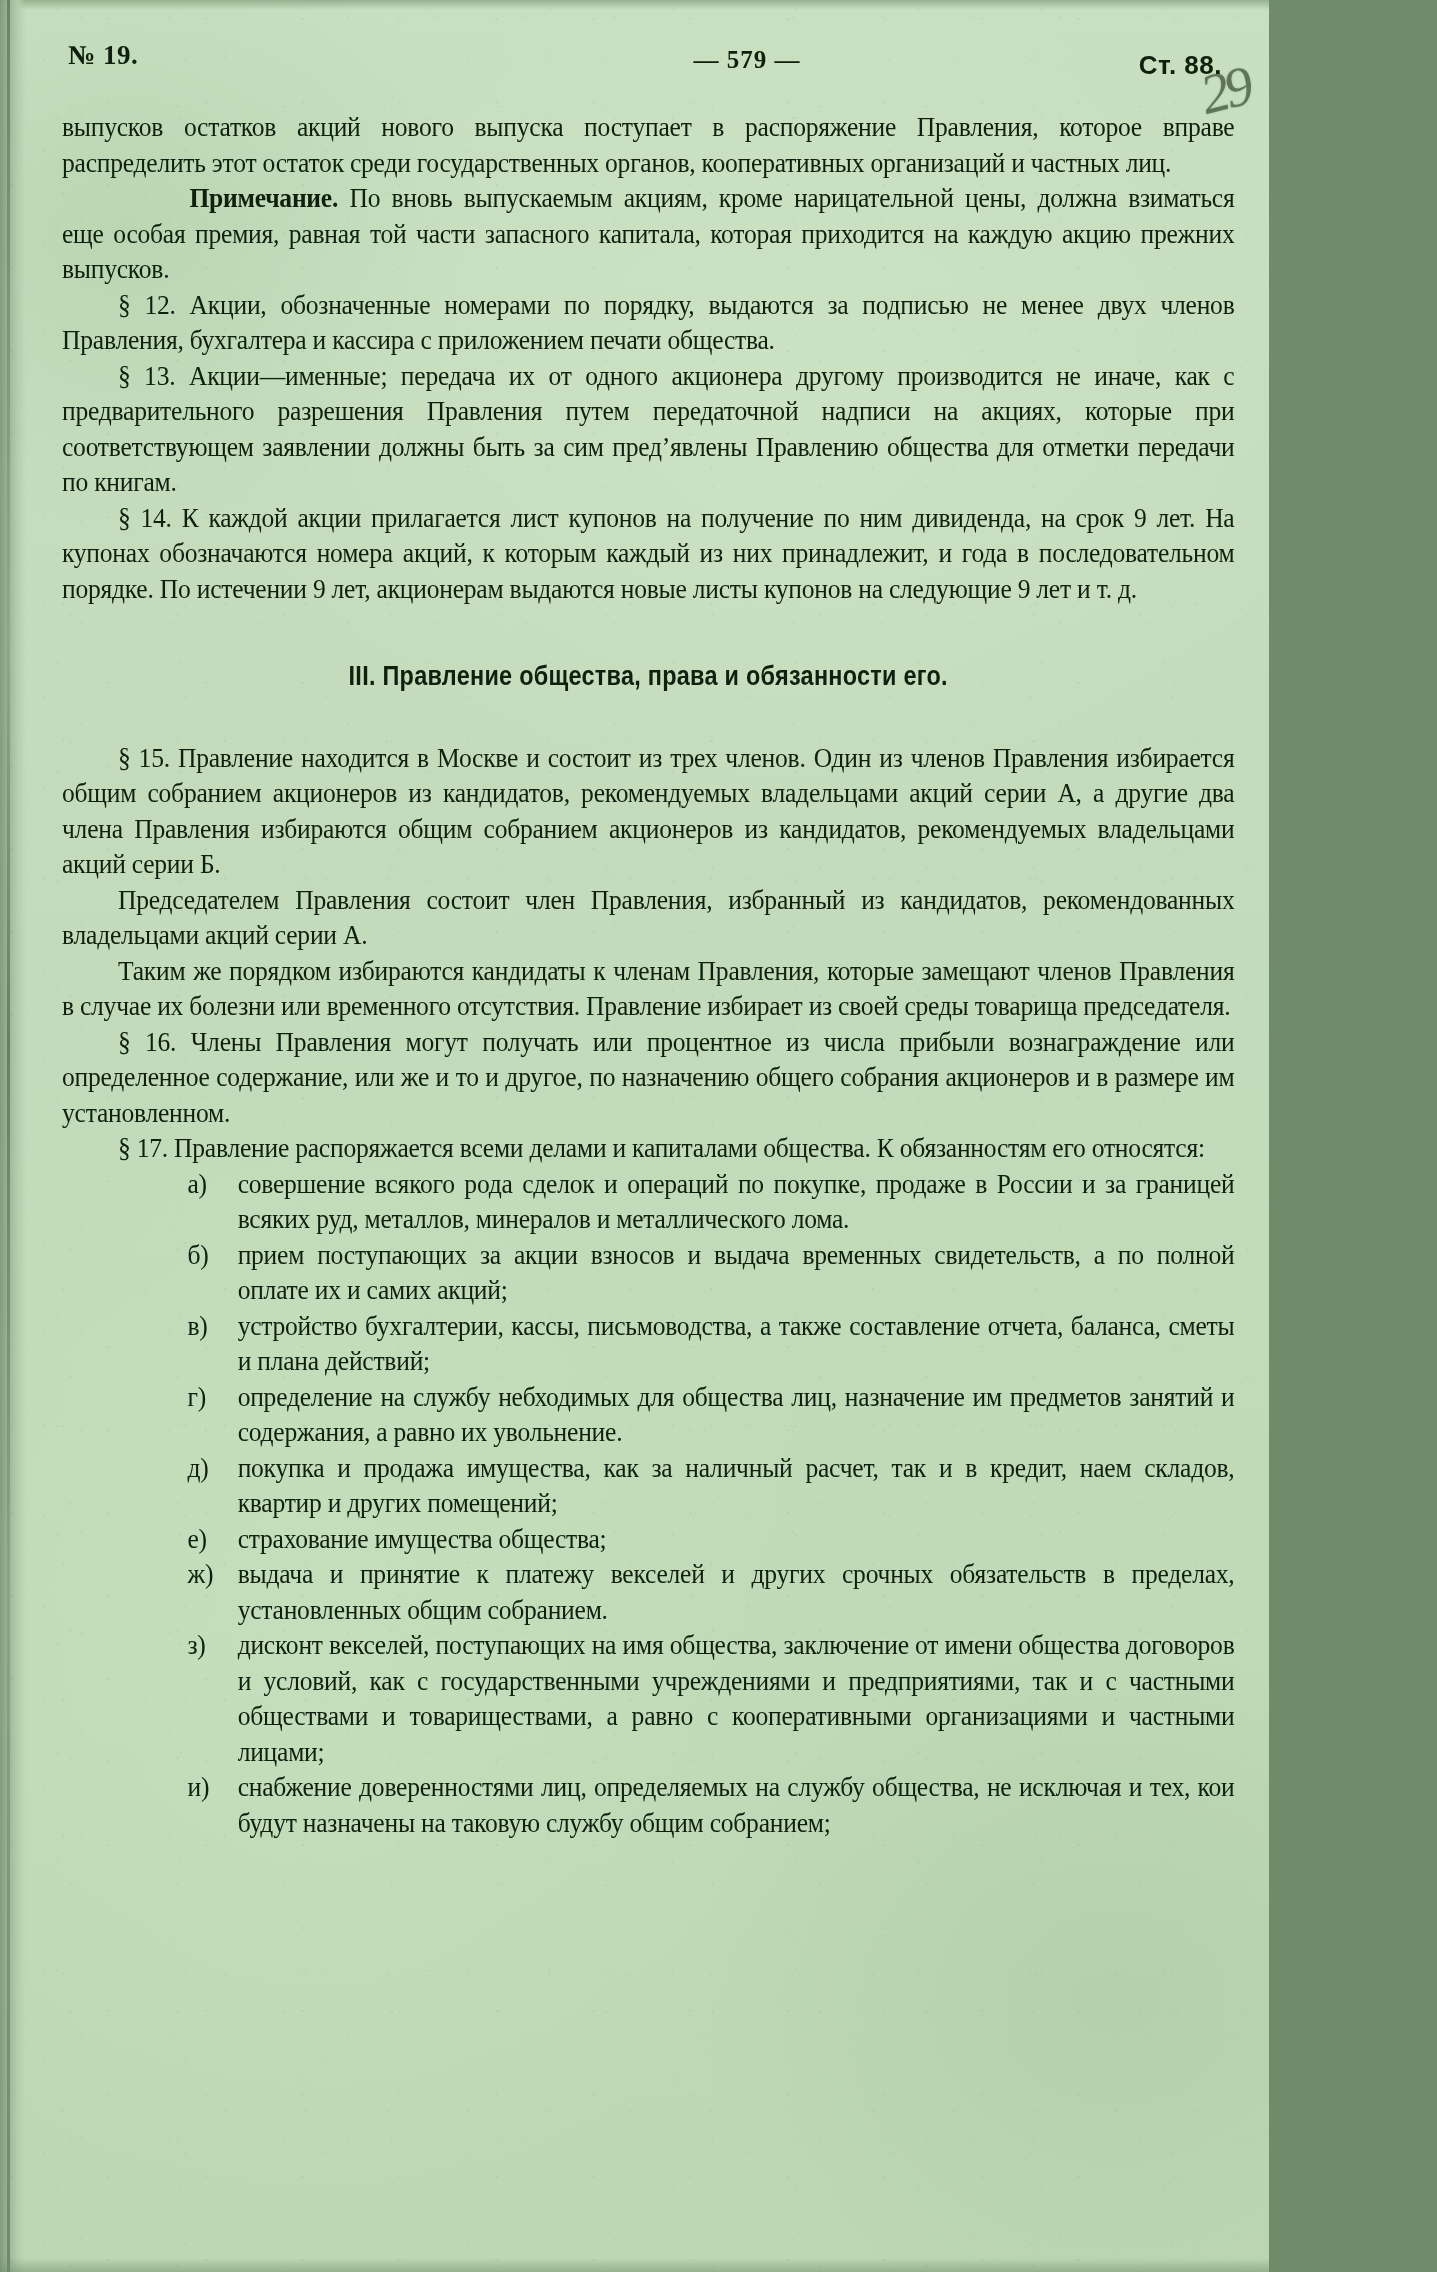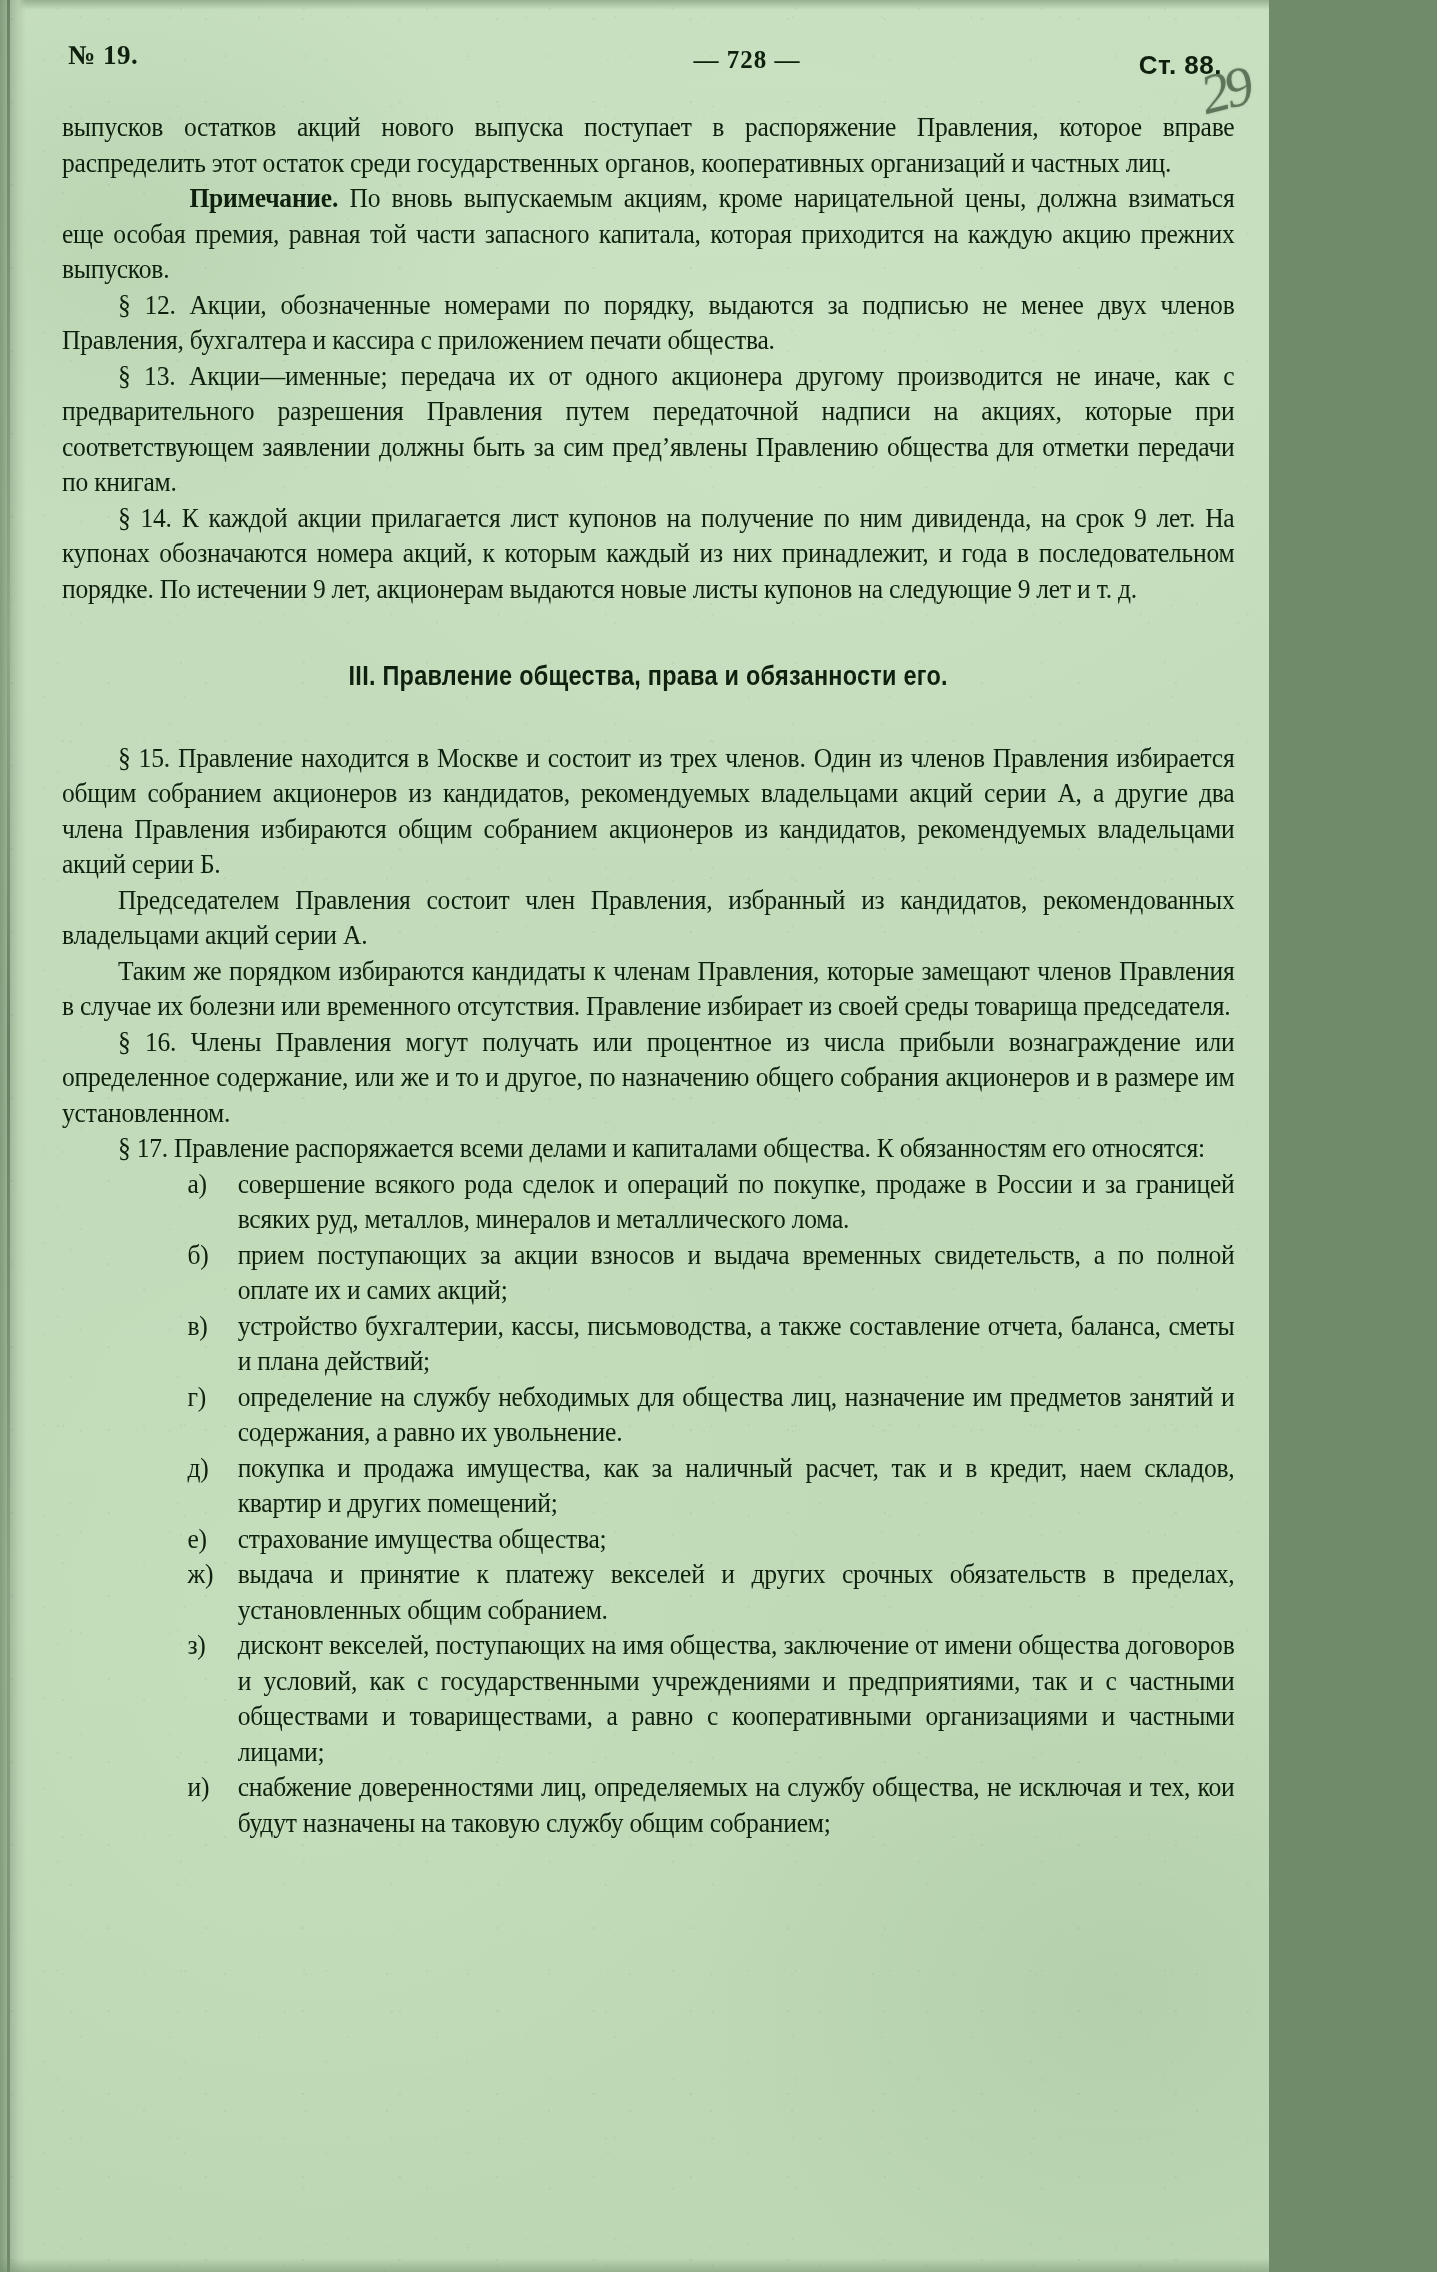--- a/index.html
+++ b/index.html
@@ -180,21 +180,21 @@
 <div class="page">
 
   <div class="edge-top"></div>
   <div class="edge-left"></div>
   <div class="edge-bottom"></div>
 
   <div class="content">
 
     <div class="runhead">
       <div class="issue">№ 19.</div>
-      <div class="folio">— 728 —</div>
+      <div class="folio">— 579 —</div>
       <div class="article">Ст. 88.</div>
     </div>
 
     <div class="body">
 
       <p>выпусков остатков акций нового выпуска поступает в распоряжение Правления, которое вправе распределить этот остаток среди государственных органов, кооперативных организаций и частных лиц.</p>
 
       <p class="ind-note"><span class="bold">Примечание.</span><span> По вновь выпускаемым акциям, кроме нарицательной цены, должна взиматься еще особая премия, равная той части запасного капитала, которая приходится на каждую акцию прежних выпусков.</span></p>
 
       <p class="ind">§ 12. Акции, обозначенные номерами по порядку, выдаются за подписью не менее двух членов Правления, бухгалтера и кассира с приложением печати общества.</p>

